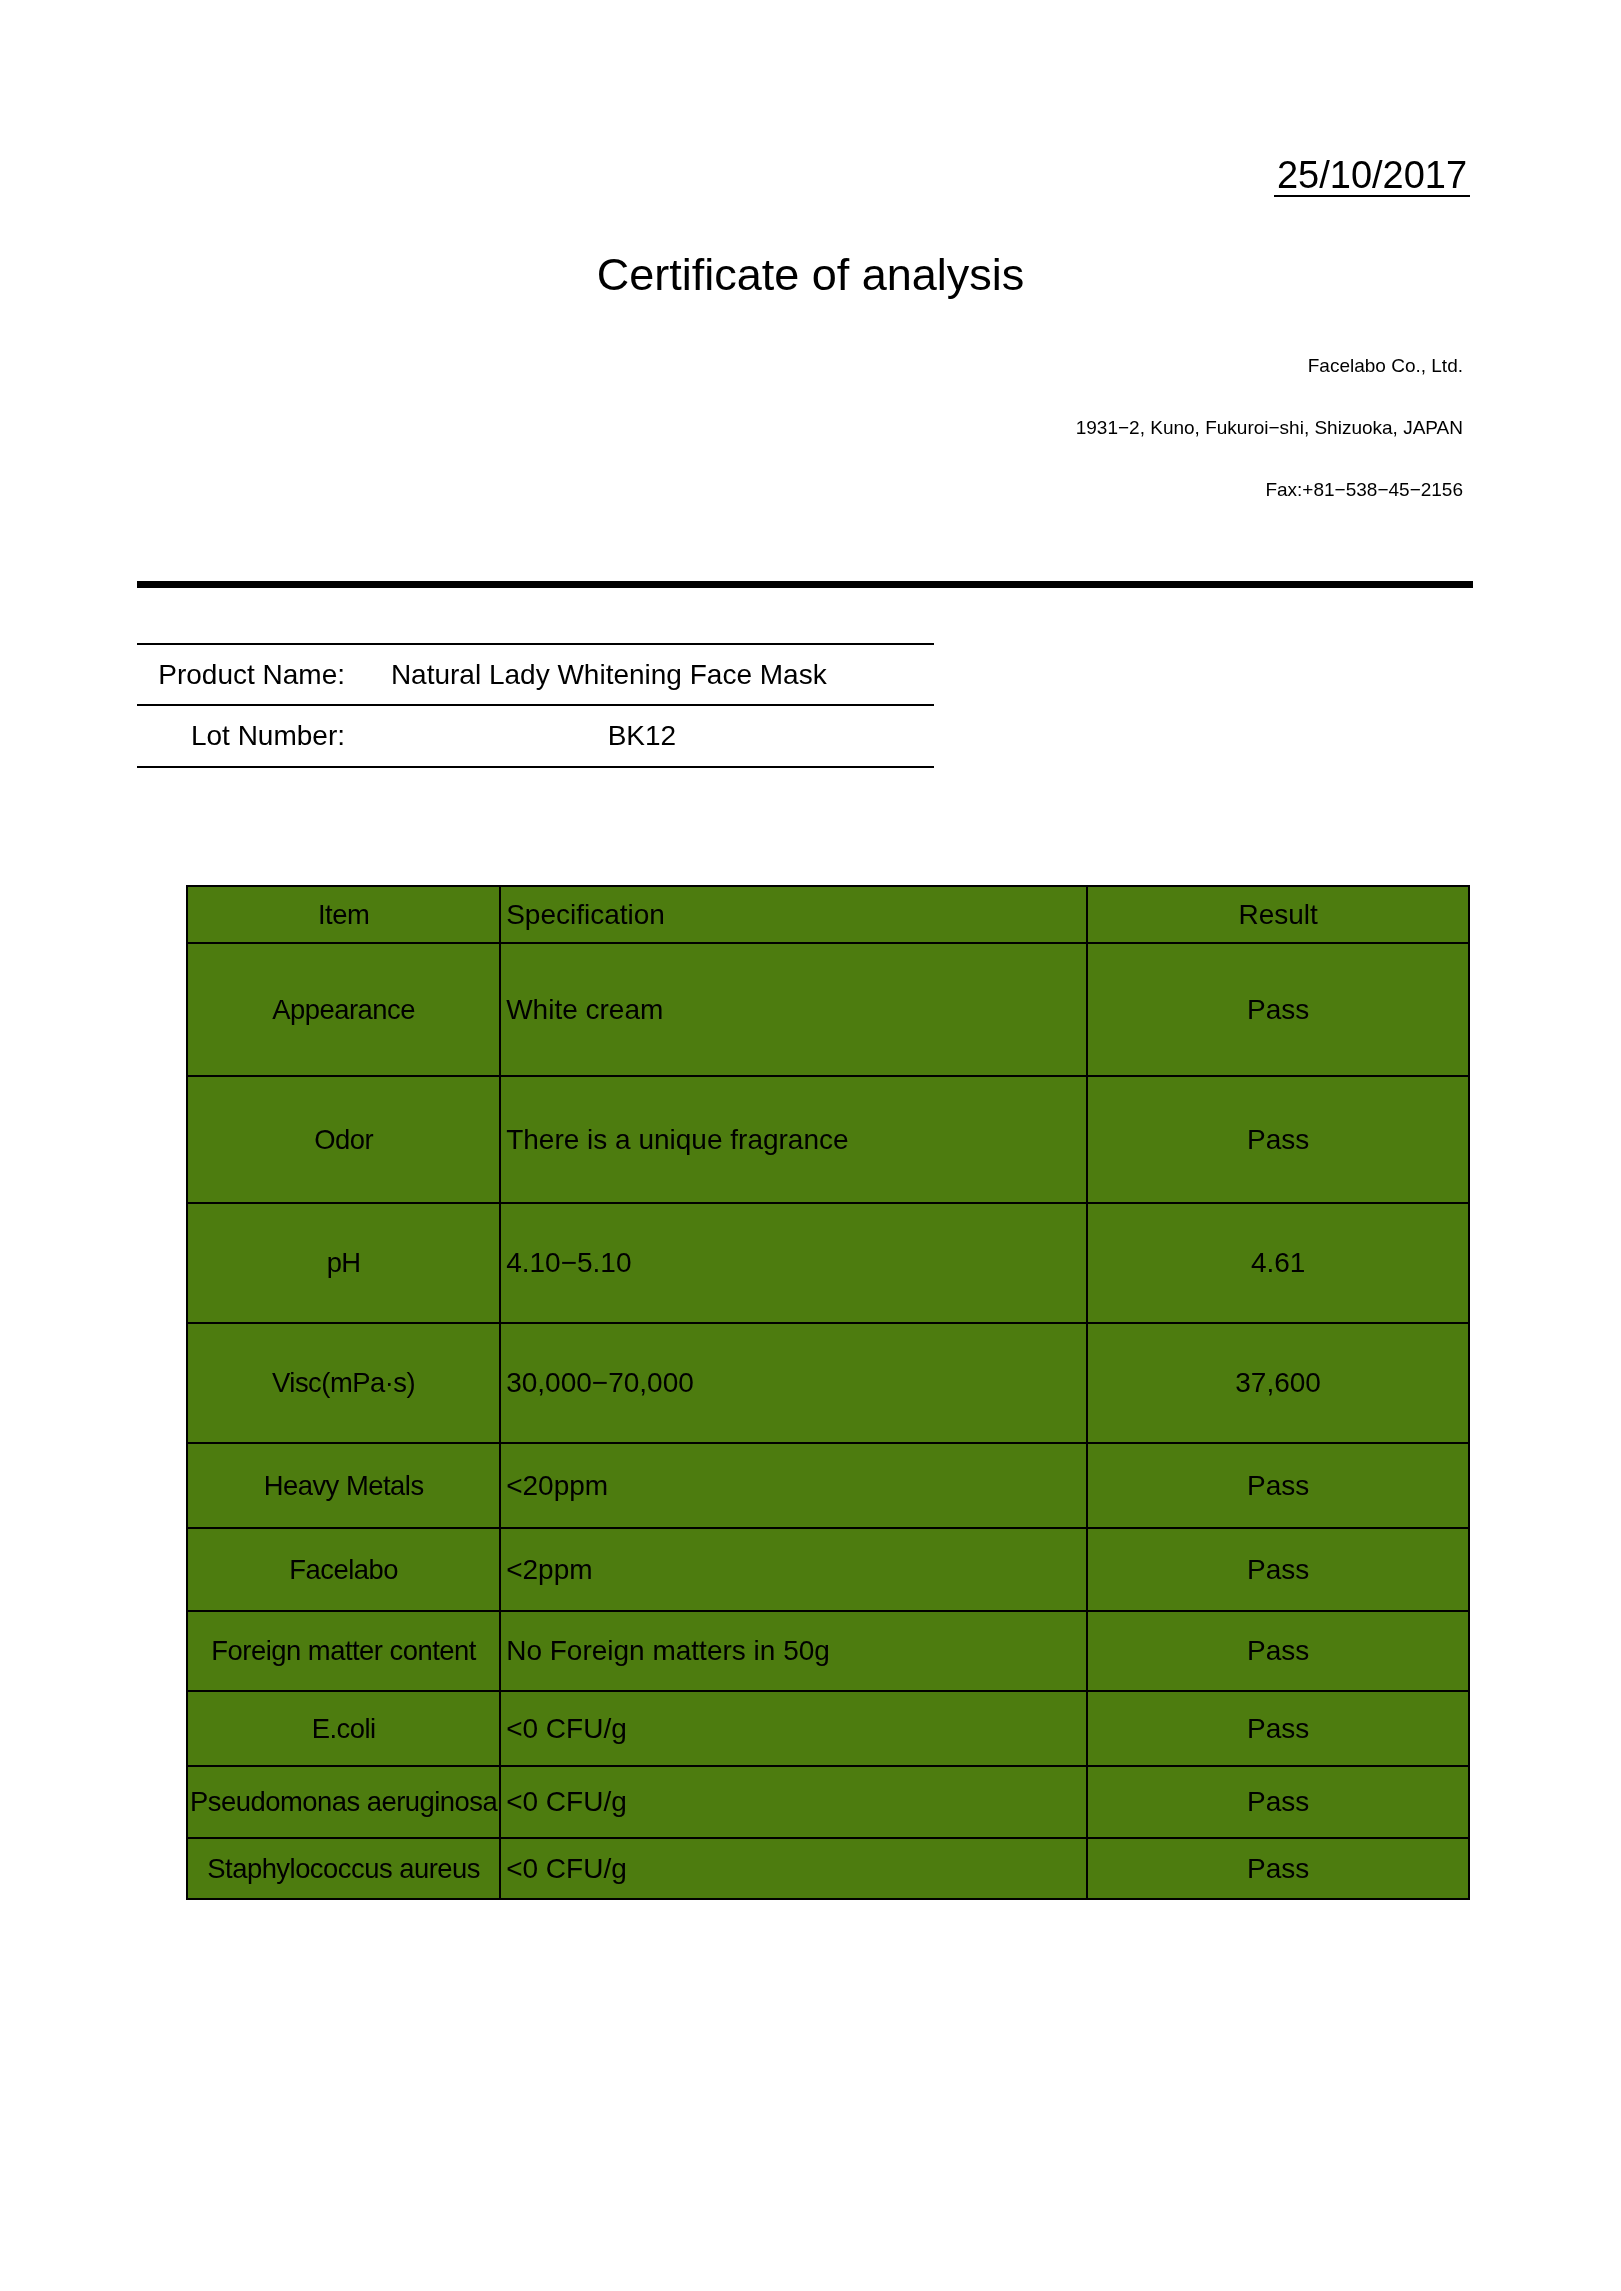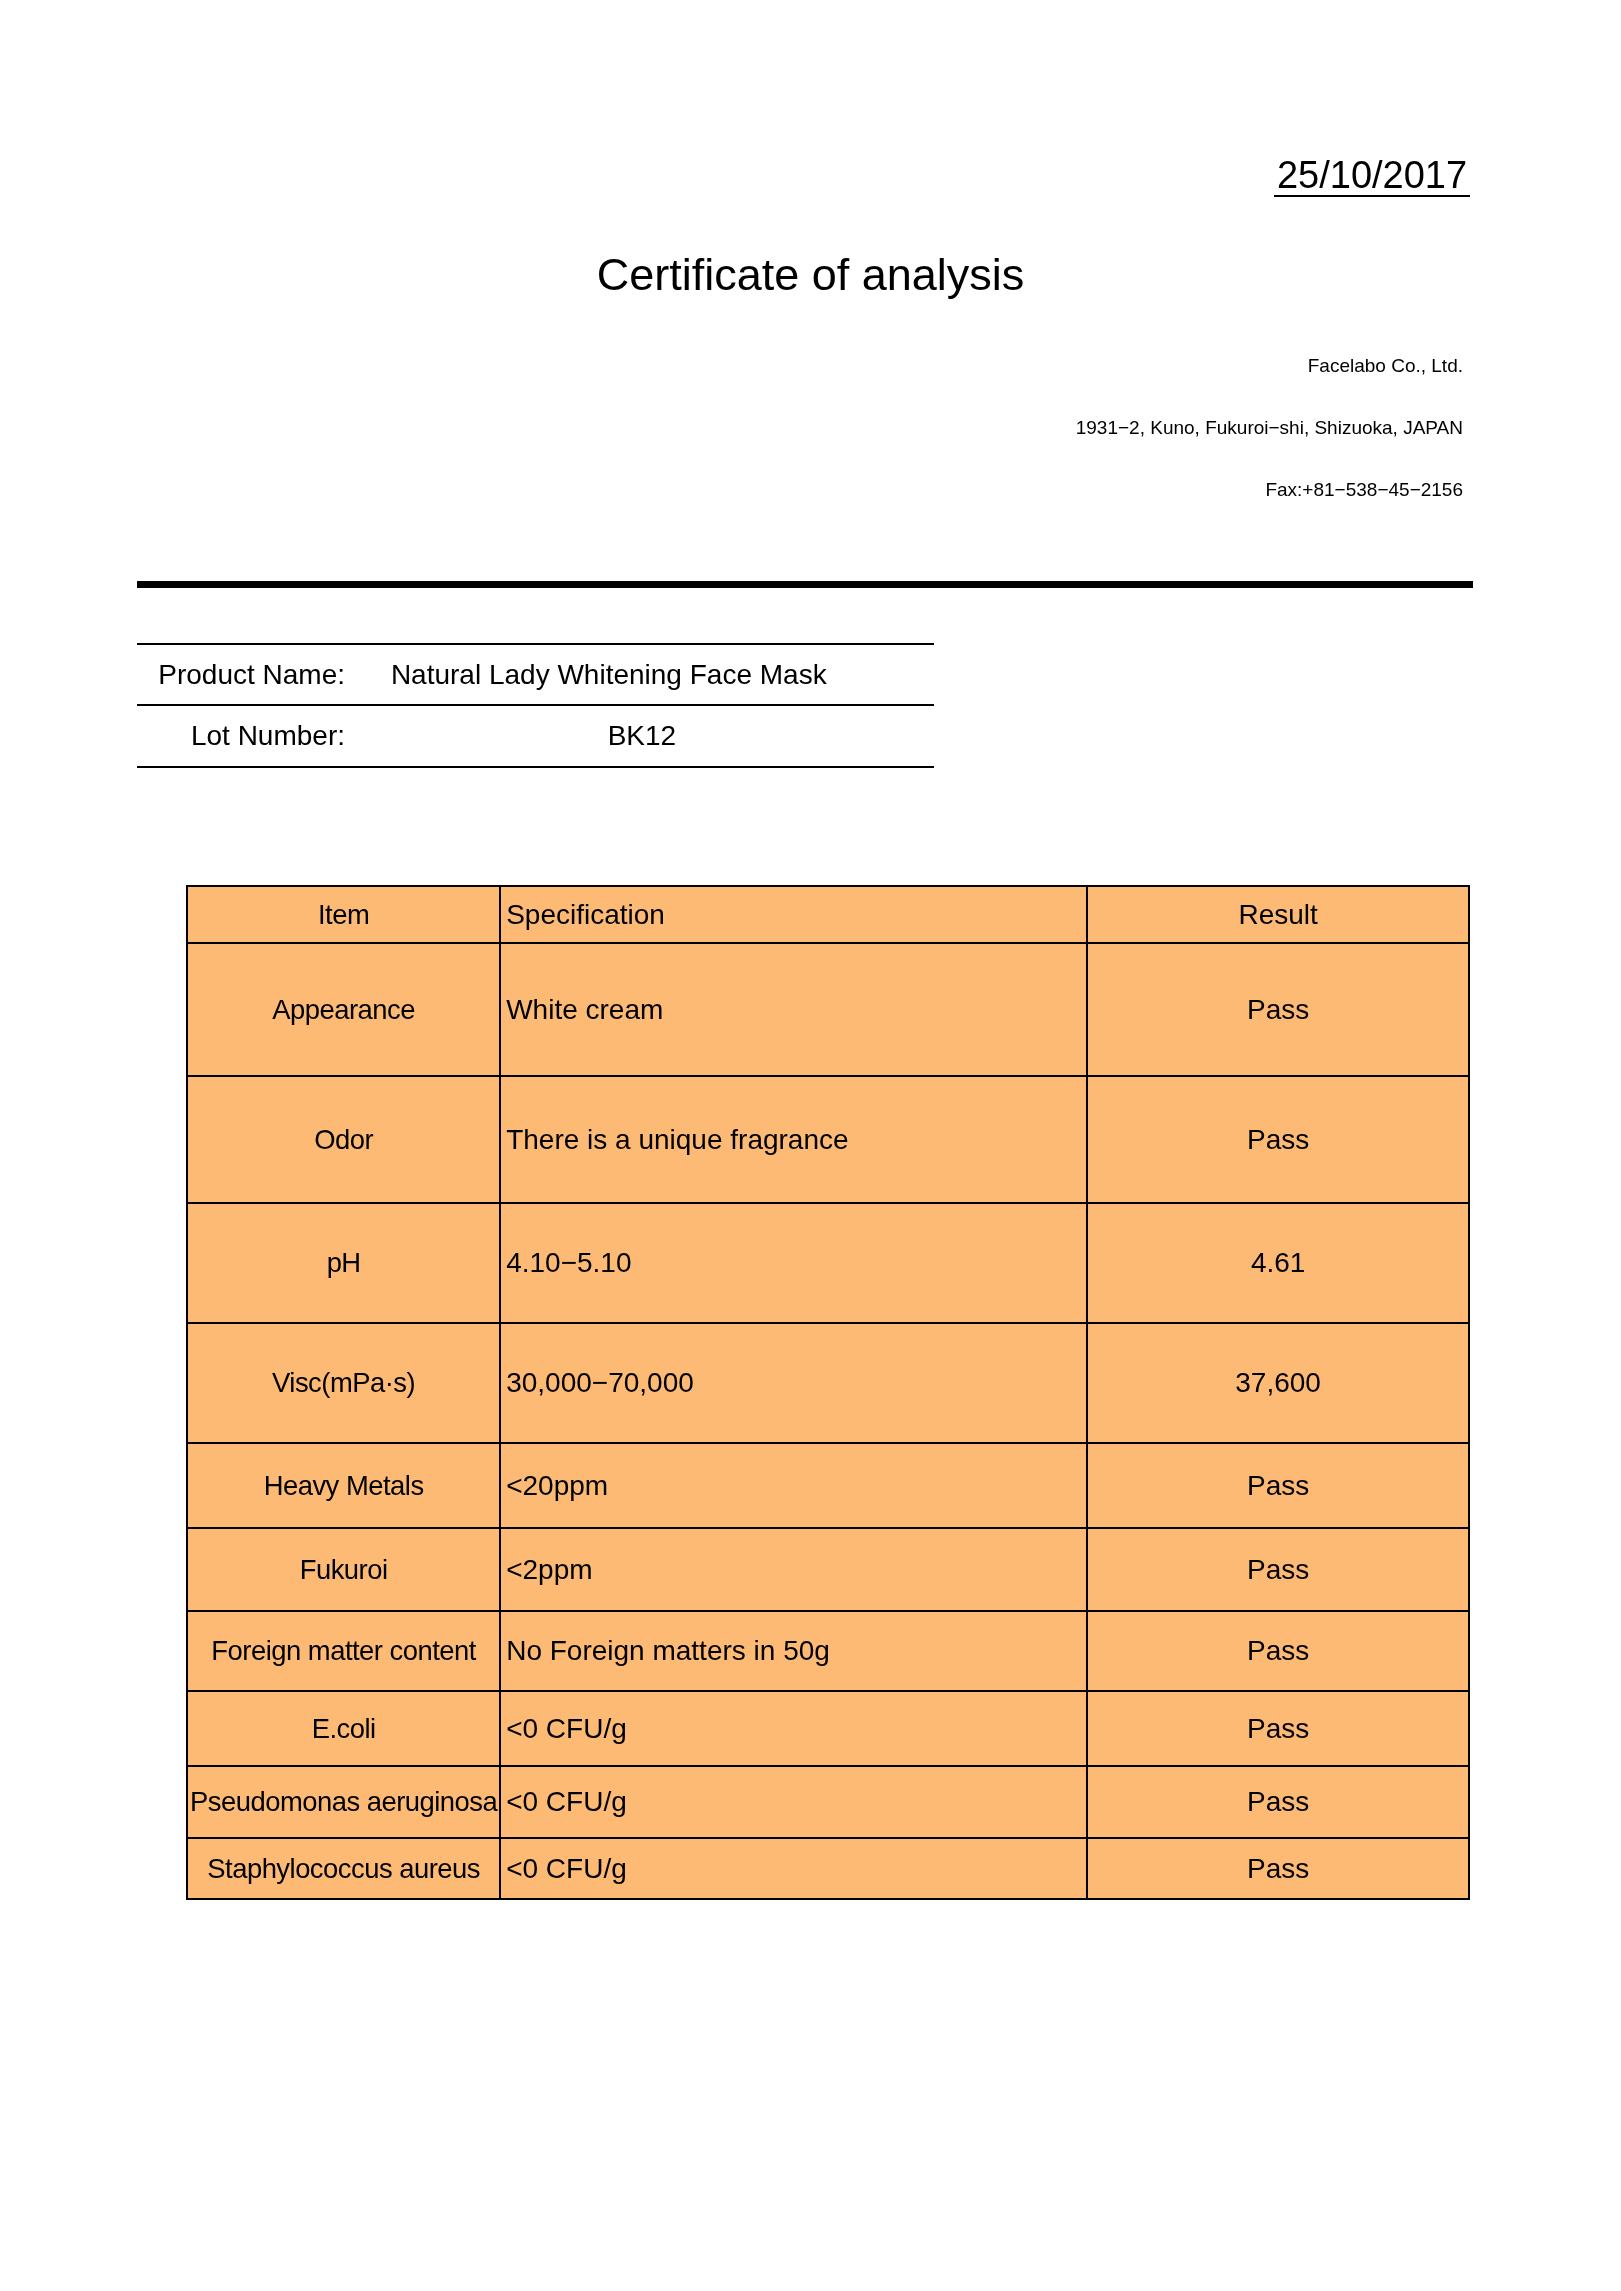--- a/index.html
+++ b/index.html
@@ -99,21 +99,21 @@
     font-size: 28px;
   }
   .results-table th,
   .results-table td {
     border: 2.9px solid #000;
     border-left-width: 2px;
     border-right-width: 2px;
     padding: 0;
     vertical-align: middle;
     font-weight: normal;
-    background: #fdba74;
+    background: #4d7c0f;
   }
   .results-table .c-item {
     width: 302px;
     text-align: center;
     font-size: 27.4px;
     letter-spacing: -0.5px;
     white-space: nowrap;
     padding: 0 2px;
   }
   .results-table .c-spec {
@@ -194,21 +194,21 @@
       <td class="c-item">Visc(mPa·s)</td>
       <td class="c-spec">30,000−70,000</td>
       <td class="c-result">37,600</td>
     </tr>
     <tr class="rh4">
       <td class="c-item">Heavy Metals</td>
       <td class="c-spec">&lt;20ppm</td>
       <td class="c-result">Pass</td>
     </tr>
     <tr class="rh5">
-      <td class="c-item">Fukuroi</td>
+      <td class="c-item">Facelabo</td>
       <td class="c-spec">&lt;2ppm</td>
       <td class="c-result">Pass</td>
     </tr>
     <tr class="rh6">
       <td class="c-item">Foreign matter content</td>
       <td class="c-spec">No Foreign matters in 50g</td>
       <td class="c-result">Pass</td>
     </tr>
     <tr class="rh7">
       <td class="c-item">E.coli</td>

